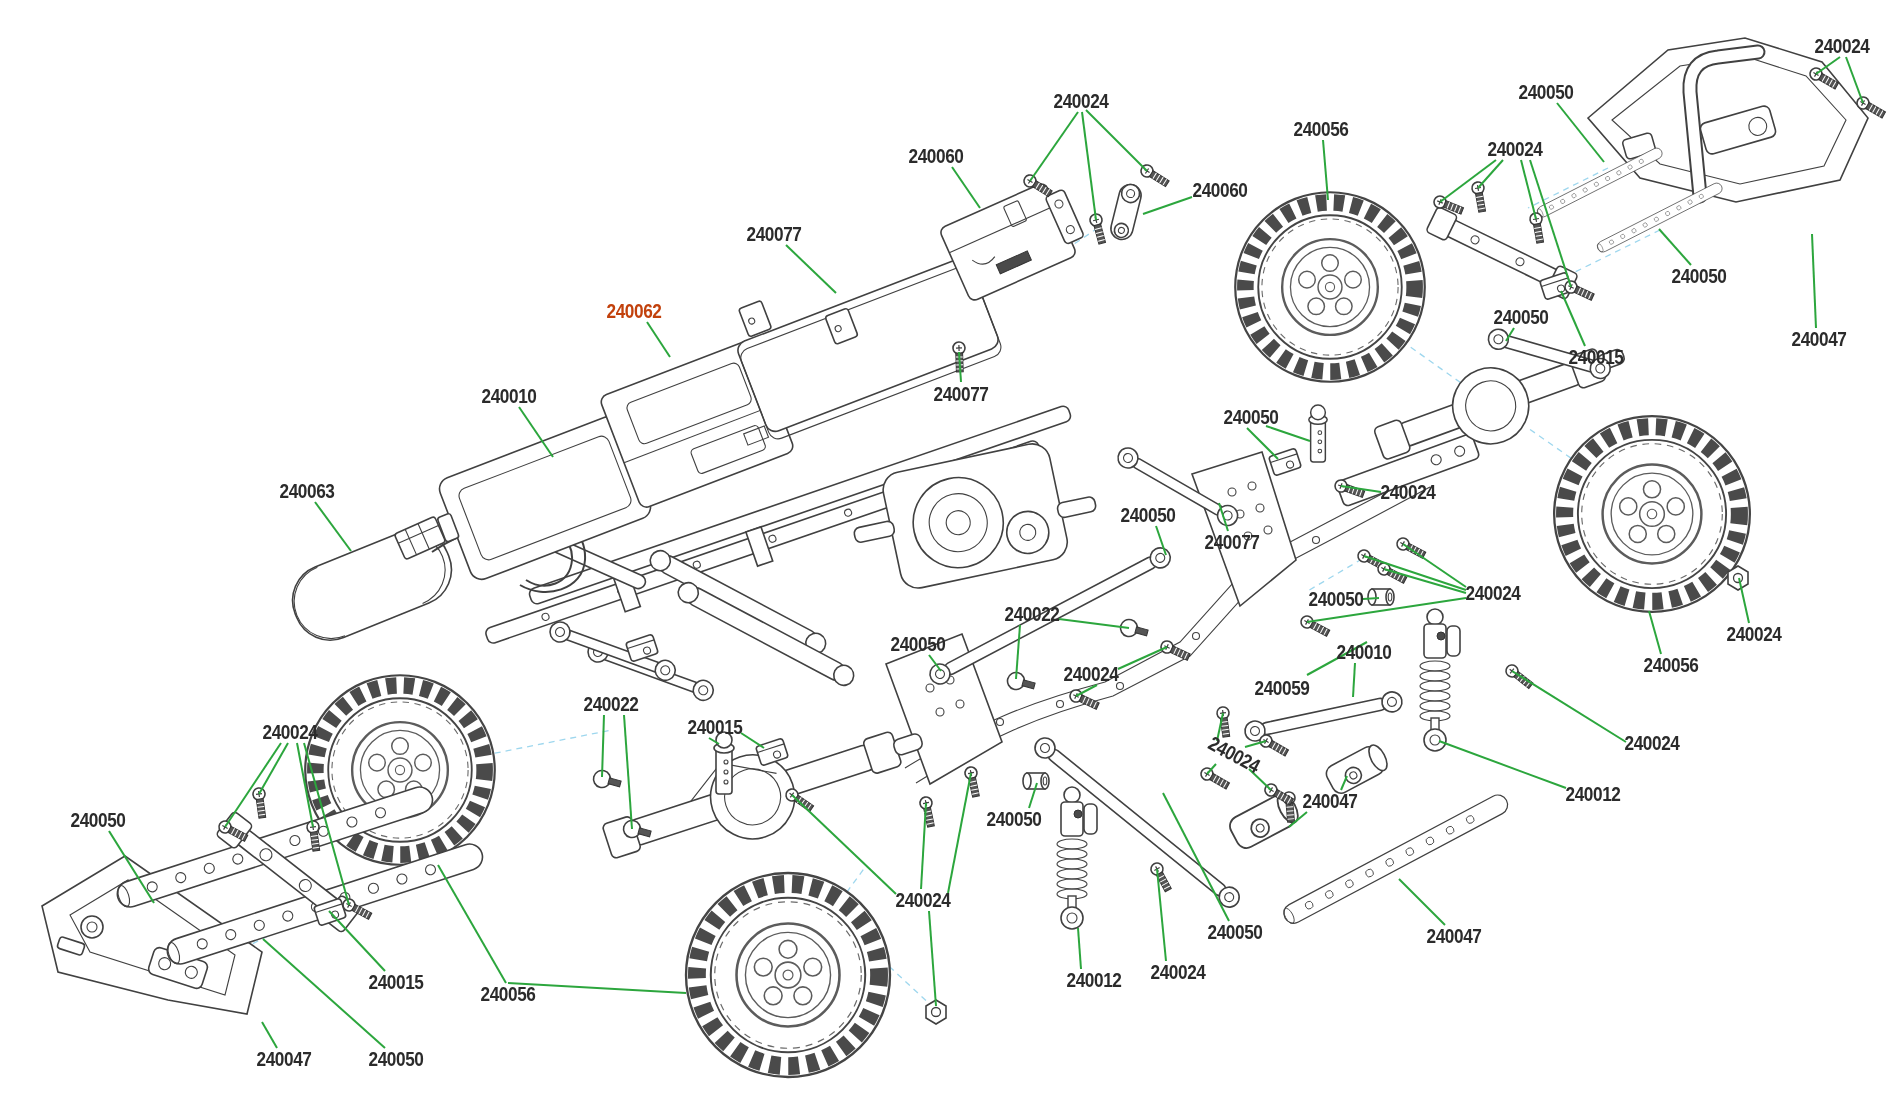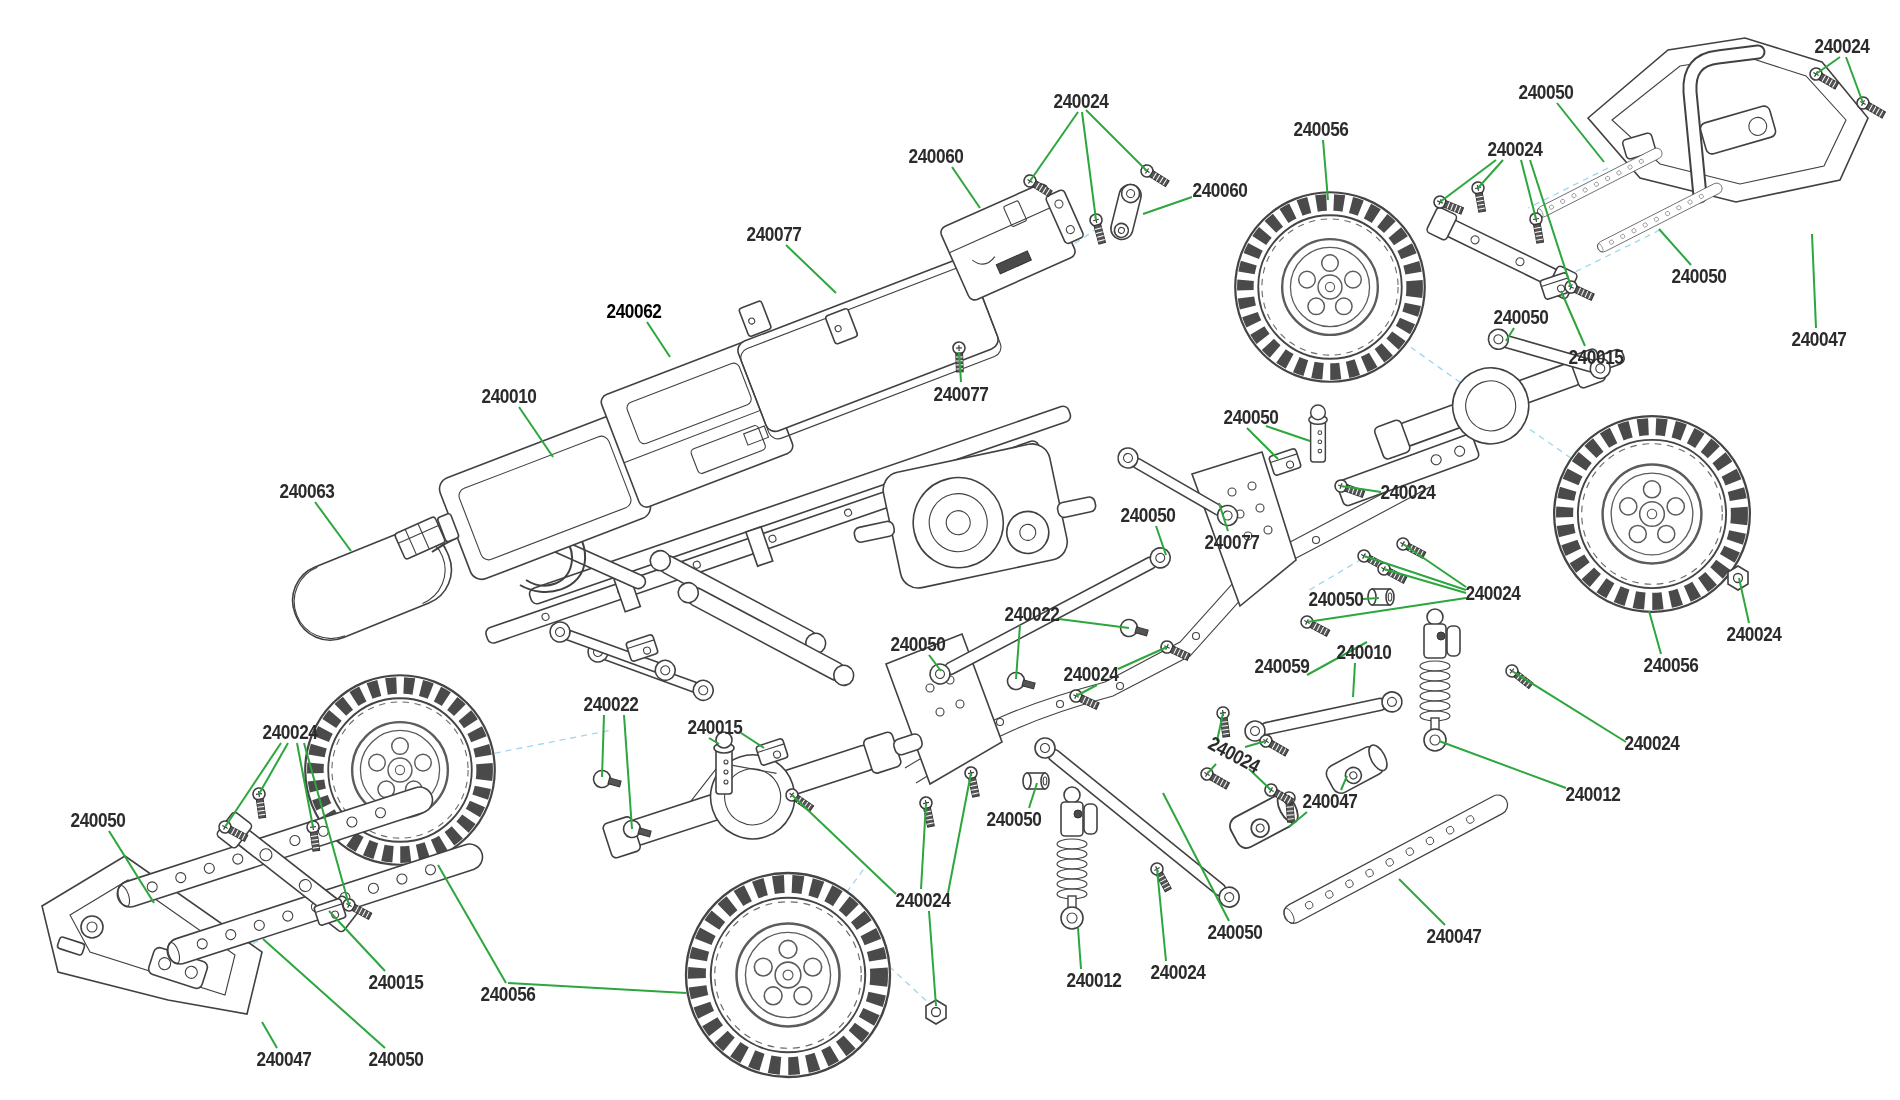--- a/index.html
+++ b/index.html
@@ -490,40 +490,40 @@
         <line x1="948" y1="893" x2="971" y2="773" stroke="#2ca63d" stroke-width="2"></line>
         <line x1="929" y1="911" x2="936" y2="1006" stroke="#2ca63d" stroke-width="2"></line>
       </g>
 </svg>
 
 <div id="labels">
       <div class="part-label" style="left: 1081px; top: 101px; color: rgb(43, 43, 43); transform: translate(-50%, -50%);"><span>240024</span></div>
       <div class="part-label" style="left: 936px; top: 156px; color: rgb(43, 43, 43); transform: translate(-50%, -50%);"><span>240060</span></div>
       <div class="part-label" style="left: 1220px; top: 190px; color: rgb(43, 43, 43); transform: translate(-50%, -50%);"><span>240060</span></div>
       <div class="part-label" style="left: 774px; top: 234px; color: rgb(43, 43, 43); transform: translate(-50%, -50%);"><span>240077</span></div>
-      <div class="part-label" style="left: 634px; top: 311px; color: #000000; transform: translate(-50%, -50%);"><span>240062</span></div>
+      <div class="part-label" style="left: 634px; top: 311px; color: #c2410c; transform: translate(-50%, -50%);"><span>240062</span></div>
       <div class="part-label" style="left: 509px; top: 396px; color: rgb(43, 43, 43); transform: translate(-50%, -50%);"><span>240010</span></div>
       <div class="part-label" style="left: 307px; top: 491px; color: rgb(43, 43, 43); transform: translate(-50%, -50%);"><span>240063</span></div>
       <div class="part-label" style="left: 961px; top: 394px; color: rgb(43, 43, 43); transform: translate(-50%, -50%);"><span>240077</span></div>
       <div class="part-label" style="left: 1842px; top: 46px; color: rgb(43, 43, 43); transform: translate(-50%, -50%);"><span>240024</span></div>
       <div class="part-label" style="left: 1546px; top: 92px; color: rgb(43, 43, 43); transform: translate(-50%, -50%);"><span>240050</span></div>
       <div class="part-label" style="left: 1321px; top: 129px; color: rgb(43, 43, 43); transform: translate(-50%, -50%);"><span>240056</span></div>
       <div class="part-label" style="left: 1515px; top: 149px; color: rgb(43, 43, 43); transform: translate(-50%, -50%);"><span>240024</span></div>
       <div class="part-label" style="left: 1699px; top: 276px; color: rgb(43, 43, 43); transform: translate(-50%, -50%);"><span>240050</span></div>
       <div class="part-label" style="left: 1521px; top: 317px; color: rgb(43, 43, 43); transform: translate(-50%, -50%);"><span>240050</span></div>
       <div class="part-label" style="left: 1596px; top: 357px; color: rgb(43, 43, 43); transform: translate(-50%, -50%);"><span>240015</span></div>
       <div class="part-label" style="left: 1819px; top: 339px; color: rgb(43, 43, 43); transform: translate(-50%, -50%);"><span>240047</span></div>
       <div class="part-label" style="left: 1251px; top: 417px; color: rgb(43, 43, 43); transform: translate(-50%, -50%);"><span>240050</span></div>
       <div class="part-label" style="left: 1408px; top: 492px; color: rgb(43, 43, 43); transform: translate(-50%, -50%);"><span>240024</span></div>
       <div class="part-label" style="left: 1148px; top: 515px; color: rgb(43, 43, 43); transform: translate(-50%, -50%);"><span>240050</span></div>
       <div class="part-label" style="left: 1232px; top: 542px; color: rgb(43, 43, 43); transform: translate(-50%, -50%);"><span>240077</span></div>
       <div class="part-label" style="left: 1336px; top: 599px; color: rgb(43, 43, 43); transform: translate(-50%, -50%);"><span>240050</span></div>
       <div class="part-label" style="left: 1493px; top: 593px; color: rgb(43, 43, 43); transform: translate(-50%, -50%);"><span>240024</span></div>
       <div class="part-label" style="left: 1364px; top: 652px; color: rgb(43, 43, 43); transform: translate(-50%, -50%);"><span>240010</span></div>
-      <div class="part-label" style="left: 1282px; top: 666px; color: rgb(43, 43, 43); transform: translate(-50%, -50%);"><span>240059</span></div>
+      <div class="part-label" style="left: 1282px; top: 688px; color: rgb(43, 43, 43); transform: translate(-50%, -50%);"><span>240059</span></div>
       <div class="part-label" style="left: 1671px; top: 665px; color: rgb(43, 43, 43); transform: translate(-50%, -50%);"><span>240056</span></div>
       <div class="part-label" style="left: 1754px; top: 634px; color: rgb(43, 43, 43); transform: translate(-50%, -50%);"><span>240024</span></div>
       <div class="part-label" style="left: 1652px; top: 743px; color: rgb(43, 43, 43); transform: translate(-50%, -50%);"><span>240024</span></div>
       <div class="part-label" style="left: 1593px; top: 794px; color: rgb(43, 43, 43); transform: translate(-50%, -50%);"><span>240012</span></div>
       <div class="part-label" style="left: 1330px; top: 801px; color: rgb(43, 43, 43); transform: translate(-50%, -50%);"><span>240047</span></div>
       <div class="part-label" style="left: 1032px; top: 614px; color: rgb(43, 43, 43); transform: translate(-50%, -50%);"><span>240022</span></div>
       <div class="part-label" style="left: 918px; top: 644px; color: rgb(43, 43, 43); transform: translate(-50%, -50%);"><span>240050</span></div>
       <div class="part-label" style="left: 1091px; top: 674px; color: rgb(43, 43, 43); transform: translate(-50%, -50%);"><span>240024</span></div>
       <div class="part-label" style="left: 1234px; top: 755px; color: rgb(43, 43, 43); transform: translate(-50%, -50%) rotate(28deg);"><span>240024</span></div>
       <div class="part-label" style="left: 1014px; top: 819px; color: rgb(43, 43, 43); transform: translate(-50%, -50%);"><span>240050</span></div>

